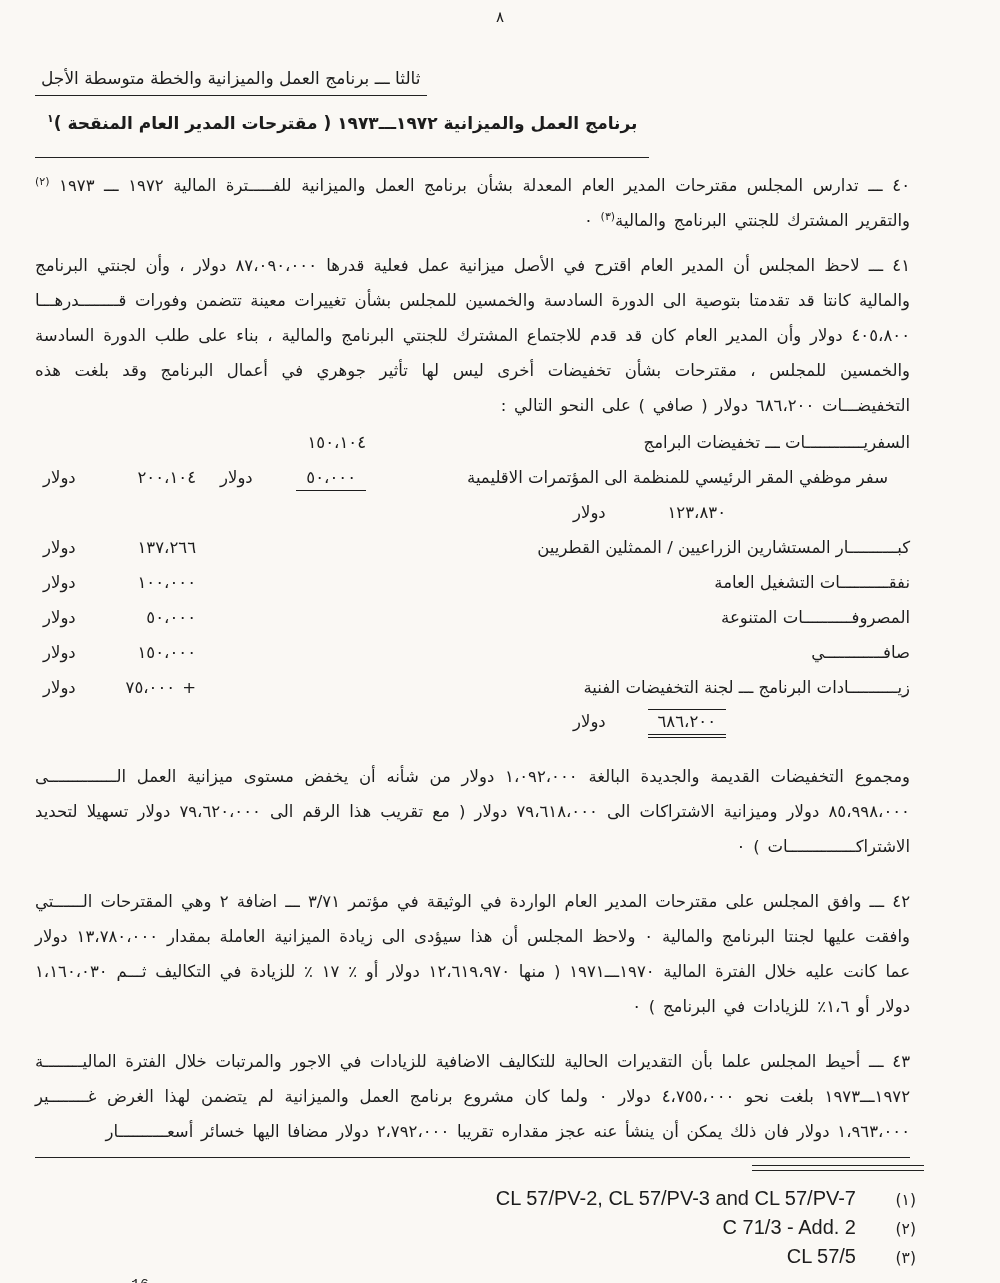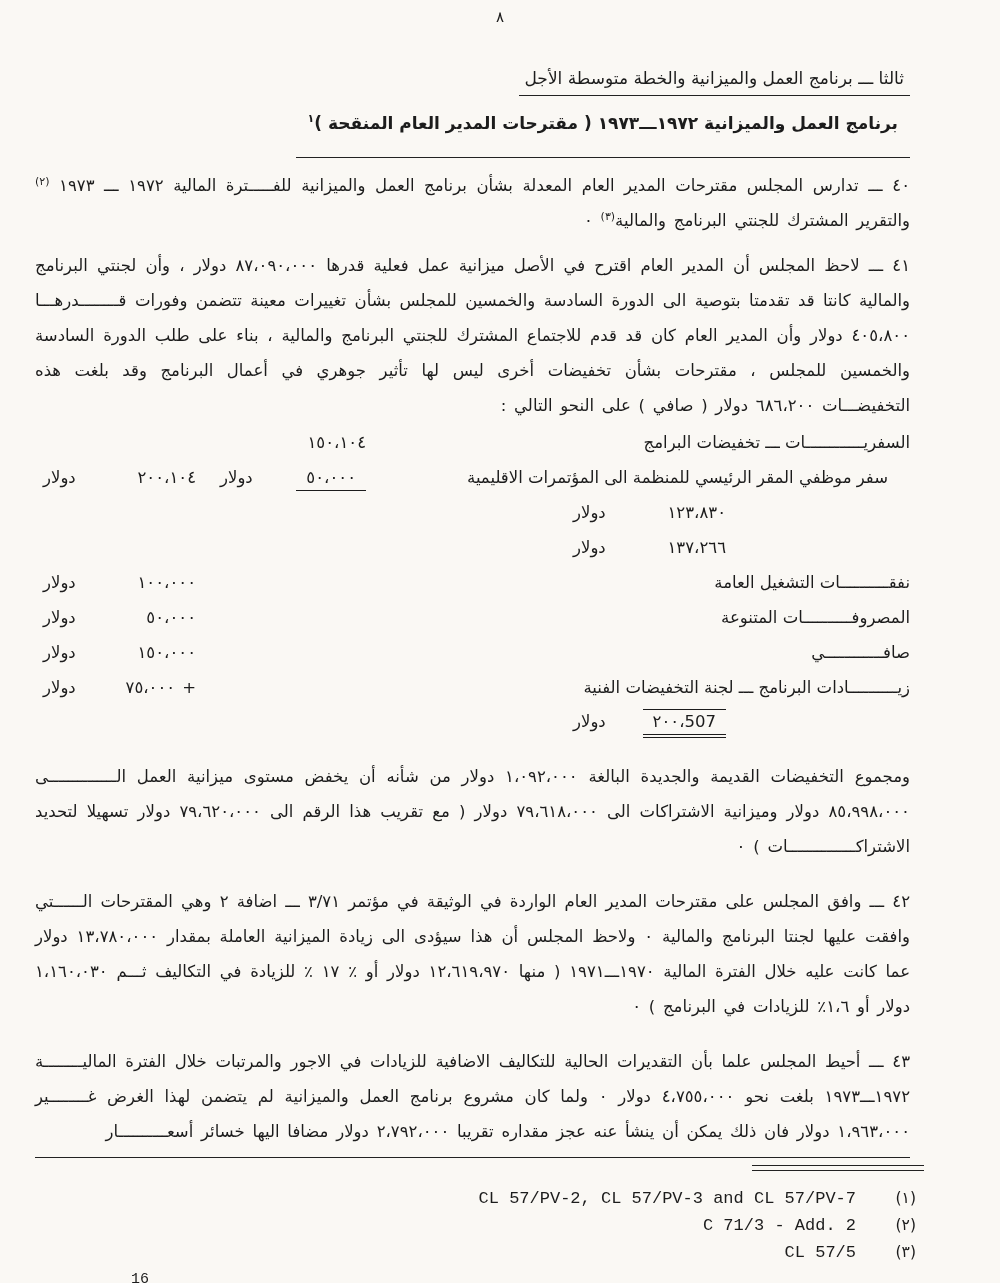--- a/index.html
+++ b/index.html
@@ -5,21 +5,21 @@
   html,body{margin:0;padding:0;background:#d9d6cf;}
   .page{
     width:1000px;height:1283px;box-sizing:border-box;position:relative;overflow:hidden;
     background:#faf8f4;color:#1c1c1c;
     font-family:"DejaVu Sans",sans-serif;
     direction:rtl;
     padding:6px 90px 0 35px;
   }
   .top-num{position:absolute;top:8px;left:0;right:0;text-align:center;font-size:15px;}
   .spacer-top{height:24px;}
-  .h-wrap{text-align:right;text-decoration:underline;}
+  .h-wrap{text-align:left;text-decoration:underline;}
   .h1{margin-top:38px;}
   .h1 .ht{display:inline-block;font-size:17px;border-bottom:1.6px solid #222;padding:0 6px 7px;}
   .h2{margin-top:17px;}
   .h2 .ht{display:inline-block;font-size:17px;font-weight:bold;border-bottom:1.7px solid #222;padding:0 12px 24px;}
   sup{font-size:11px;line-height:0;}
   .para{font-size:16.5px;line-height:35px;text-align:justify;word-spacing:2.5px;margin-top:10px;}
   .para.np{margin-top:20px;}
   
   .rtable{margin-top:10px;font-size:16.5px;}
   .trow{display:flex;align-items:baseline;height:35px;}
@@ -32,21 +32,21 @@
   .tamt{width:175px;padding:0 14px 0 8px;}
   .u{border-bottom:1.8px solid #1c1c1c;padding:0 10px 3px;}
   .total{border-top:1.8px solid #1c1c1c;border-bottom:4.5px double #1c1c1c;padding:2px 10px 3px;}
   .plus{margin-left:7px;}
   
   .rule-long{border-top:1.6px solid #222;margin-top:8px;}
   .rule-short{height:4px;width:172px;border-top:1.5px solid #222;border-bottom:1.5px solid #222;margin:7px -14px 0 auto;}
   .fns{margin-top:14px;margin-left:0;margin-right:-6px;}
   .fn{display:flex;justify-content:flex-start;align-items:baseline;gap:24px;line-height:27px;}
   .fn-ref{flex:none;width:36px;font-size:15.5px;text-align:right;}
-  .fn-text{font-family:Liberation Mono, monospace;font-size:17px;direction:ltr;}
+  .fn-text{font-family:Liberation Sans, sans-serif;font-size:20px;direction:ltr;}
   .bottom-num{font-family:"Liberation Mono","DejaVu Sans Mono",monospace;font-size:15px;text-align:left;direction:ltr;margin:5px 0 0 96px;}
 </style>
 </head>
 <body>
 
 <div class="page">
 
   <div class="top-num">٨</div>
   <div class="spacer-top"></div>
 
@@ -86,20 +86,21 @@
 
     <div class="trow">
       <div class="tmid"></div>
       <div class="tamt">
         <span>١٢٣،٨٣٠</span>
         <span>دولار</span>
       </div>
     </div>
 
     <div class="trow">
+      <div class="tlabel">كبــــــــــار المستشارين الزراعيين / الممثلين القطريين</div>
       <div class="tmid"></div>
       <div class="tamt">
         <span>١٣٧،٢٦٦</span>
         <span>دولار</span>
       </div>
     </div>
 
     <div class="trow">
       <div class="tlabel">نفقــــــــــات التشغيل العامة</div>
       <div class="tmid"></div>
@@ -132,21 +133,21 @@
       <div class="tmid"></div>
       <div class="tamt">
         <span><span class="plus">+</span><span>٧٥،٠٠٠</span></span>
         <span>دولار</span>
       </div>
     </div>
 
     <div class="trow trow-total">
       <div class="tmid"></div>
       <div class="tamt">
-        <span class="total">507،٢٠٠</span>
+        <span class="total">٦٨٦،٢٠٠</span>
         <span>دولار</span>
       </div>
     </div>
 
   </div>
 
   <div class="para np">ومجموع التخفيضات القديمة والجديدة البالغة ١،٠٩٢،٠٠٠ دولار من شأنه أن يخفض مستوى ميزانية العمل الــــــــــــــى ٨٥،٩٩٨،٠٠٠ دولار وميزانية الاشتراكات الى ٧٩،٦١٨،٠٠٠ دولار ( مع تقريب هذا الرقم الى ٧٩،٦٢٠،٠٠٠ دولار تسهيلا لتحديد الاشتراكــــــــــــــات ) ٠</div>
 
   <div class="para np">٤٢ ـــ وافق المجلس على مقترحات المدير العام الواردة في الوثيقة في مؤتمر ٣/٧١ ـــ اضافة ٢ وهي المقترحات الــــــتي وافقت عليها لجنتا البرنامج والمالية ٠ ولاحظ المجلس أن هذا سيؤدى الى زيادة الميزانية العاملة بمقدار ١٣،٧٨٠،٠٠٠ دولار عما كانت عليه خلال الفترة المالية ١٩٧٠ـــ١٩٧١ ( منها ١٢،٦١٩،٩٧٠ دولار أو ٪ ١٧ ٪ للزيادة في التكاليف ثـــم ١،١٦٠،٠٣٠ دولار أو ١،٦٪ للزيادات في البرنامج ) ٠</div>
 

